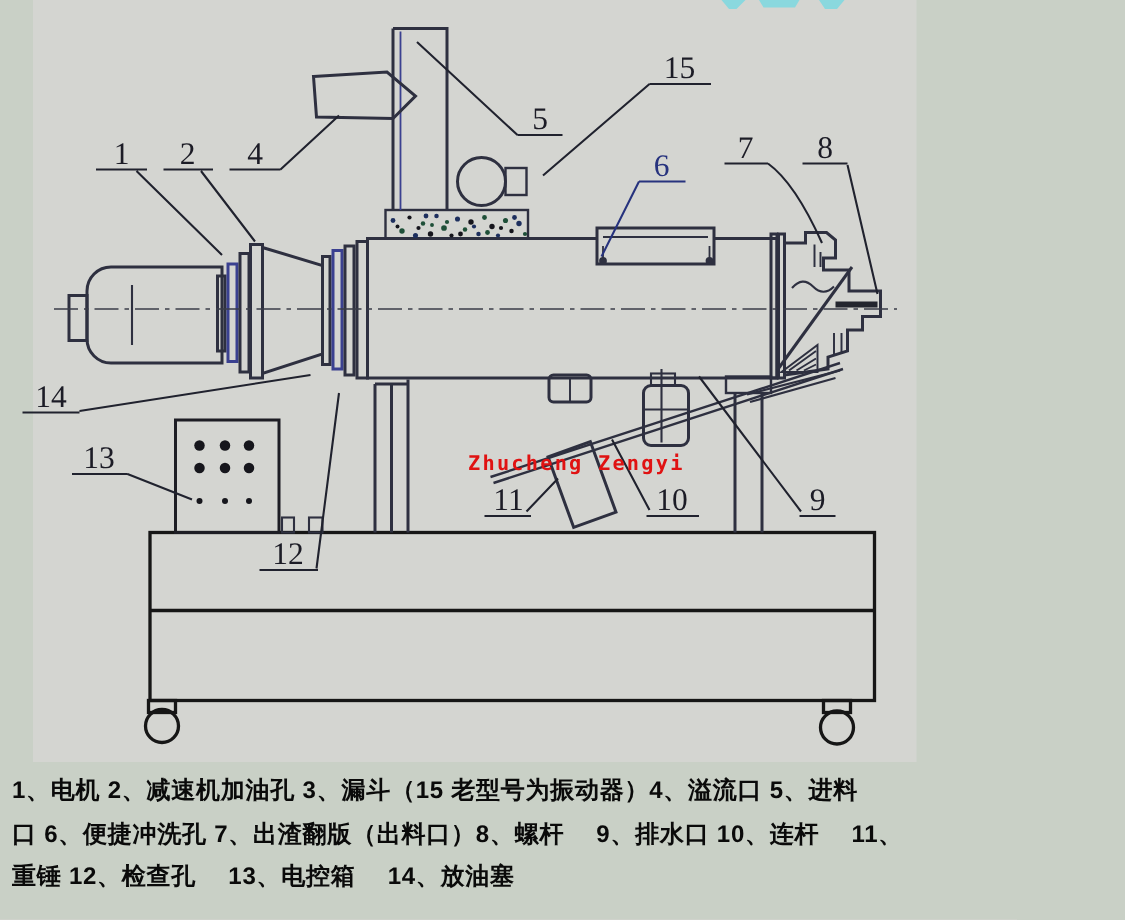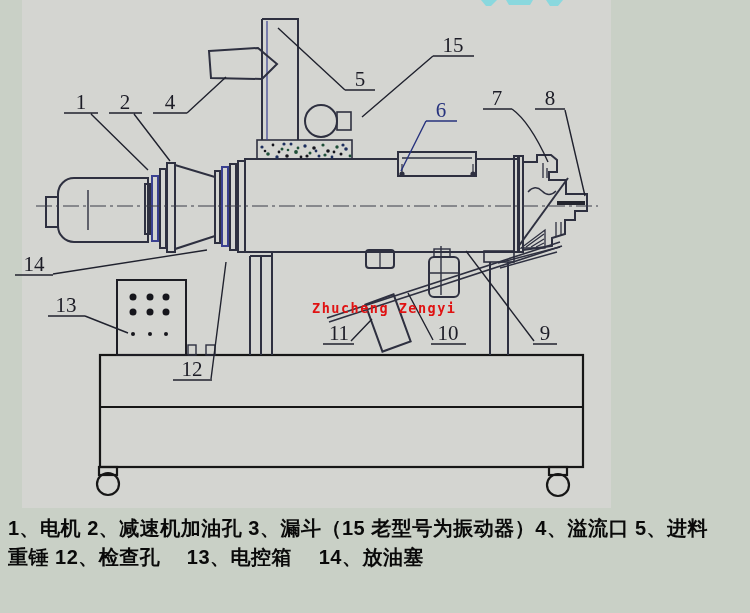--- a/index.html
+++ b/index.html
@@ -16,21 +16,21 @@
   }
   svg text.red-wm{
     font-family:"DejaVu Sans Mono", monospace;
     font-weight:bold;
     font-size:13.5px;
     letter-spacing:1.5px;
   }
   .caption{
     position:absolute;left:0;top:508px;width:750px;height:105px;
     padding:6px 6px 0 8px;box-sizing:border-box;
-    font-size:20px;font-weight:700;color:#0a0a0a;
+    font-size:16px;font-weight:700;color:#0a0a0a;
     line-height:28.5px;letter-spacing:0.5px;
     font-family:"Liberation Sans", sans-serif;
   }
 </style>
 </head>
 <body>
 
 <div class="stage">
   <div class="diagram-wrap">
     <svg width="750" height="508" viewBox="0 0 750 508">
@@ -226,15 +226,16 @@
         <text class="callout" x="66" y="312" fill="#1c1c26">13</text>
         <text class="callout" x="34" y="271" fill="#1c1c26">14</text>
       </g>
 
       <text class="red-wm" x="312" y="313" fill="#e01212">Zhucheng Zengyi</text>
     </svg>
   </div>
 
   <div class="caption">
     <div>1、电机 2、减速机加油孔 3、漏斗（15 老型号为振动器）4、溢流口 5、进料</div>
+    <div>口 6、便捷冲洗孔 7、出渣翻版（出料口）8、螺杆　 9、排水口 10、连杆　 11、</div>
     <div>重锤 12、检查孔　 13、电控箱　 14、放油塞</div>
   </div>
 </div>
 
 </body></html>

